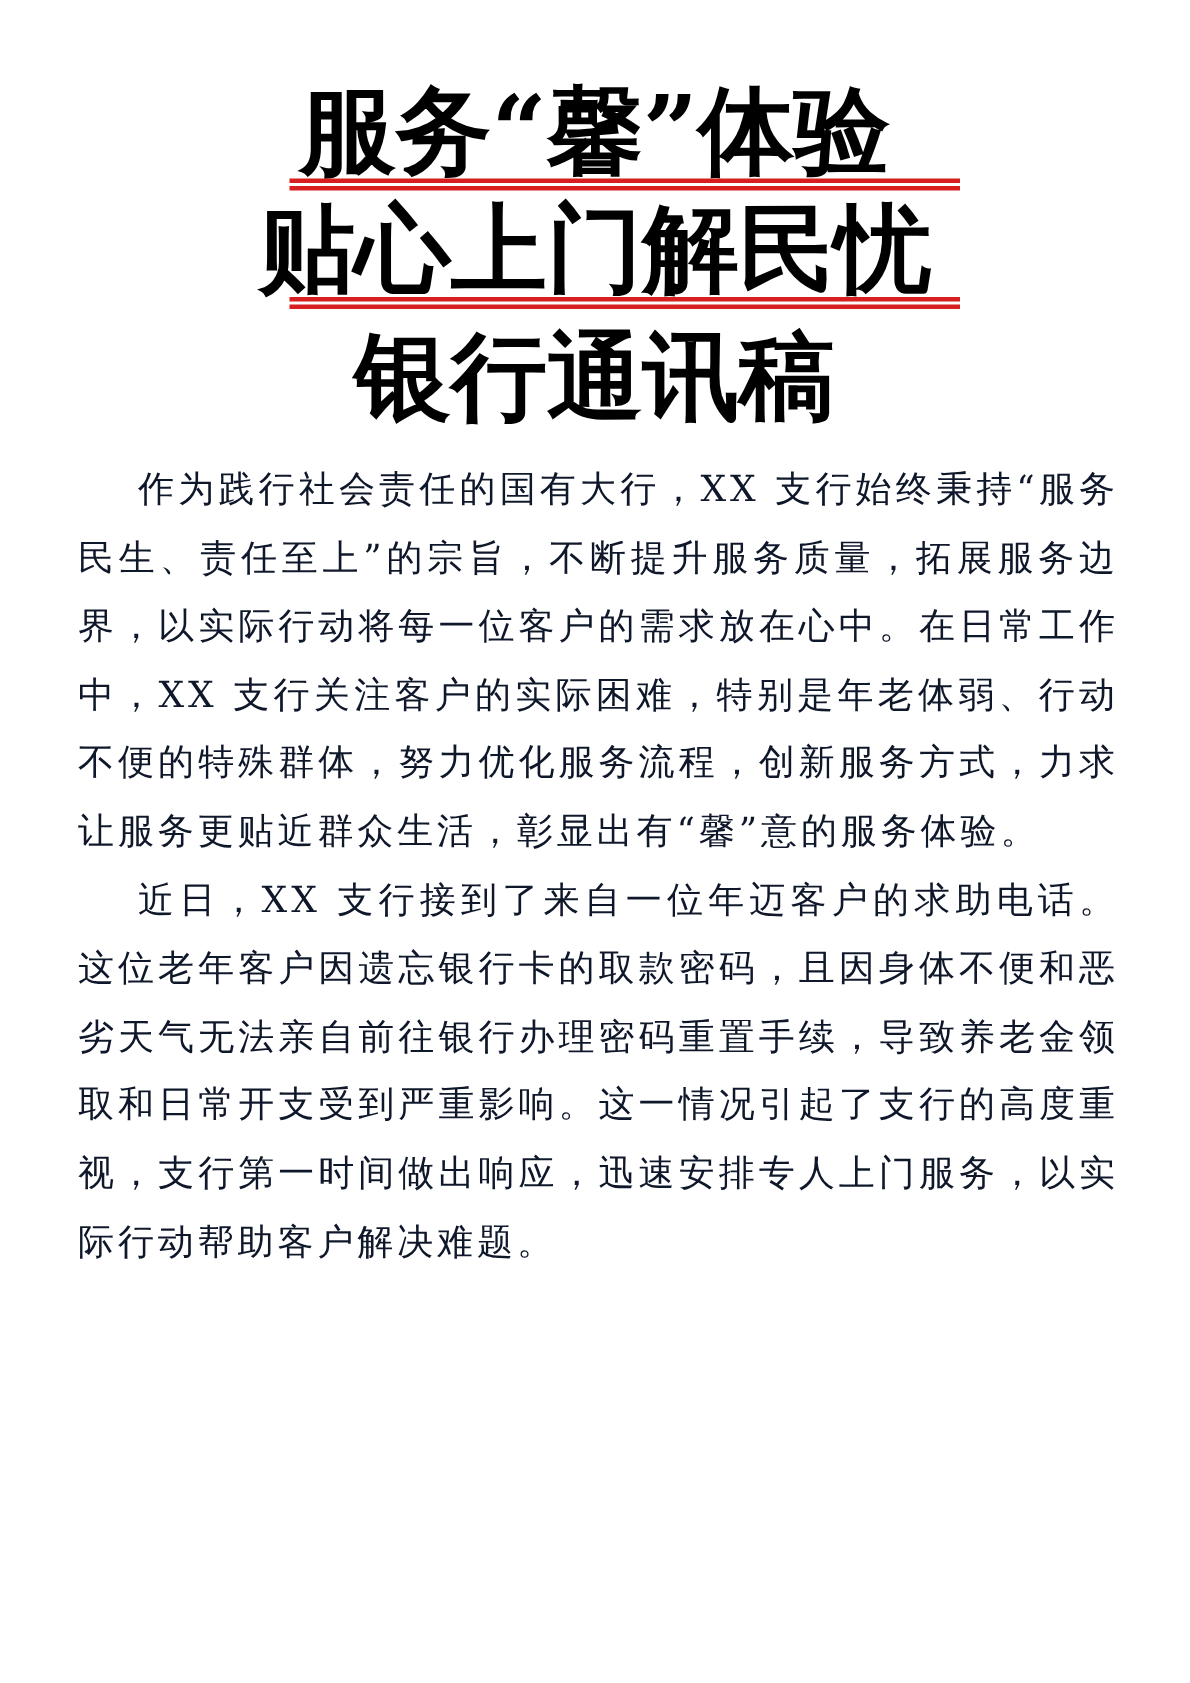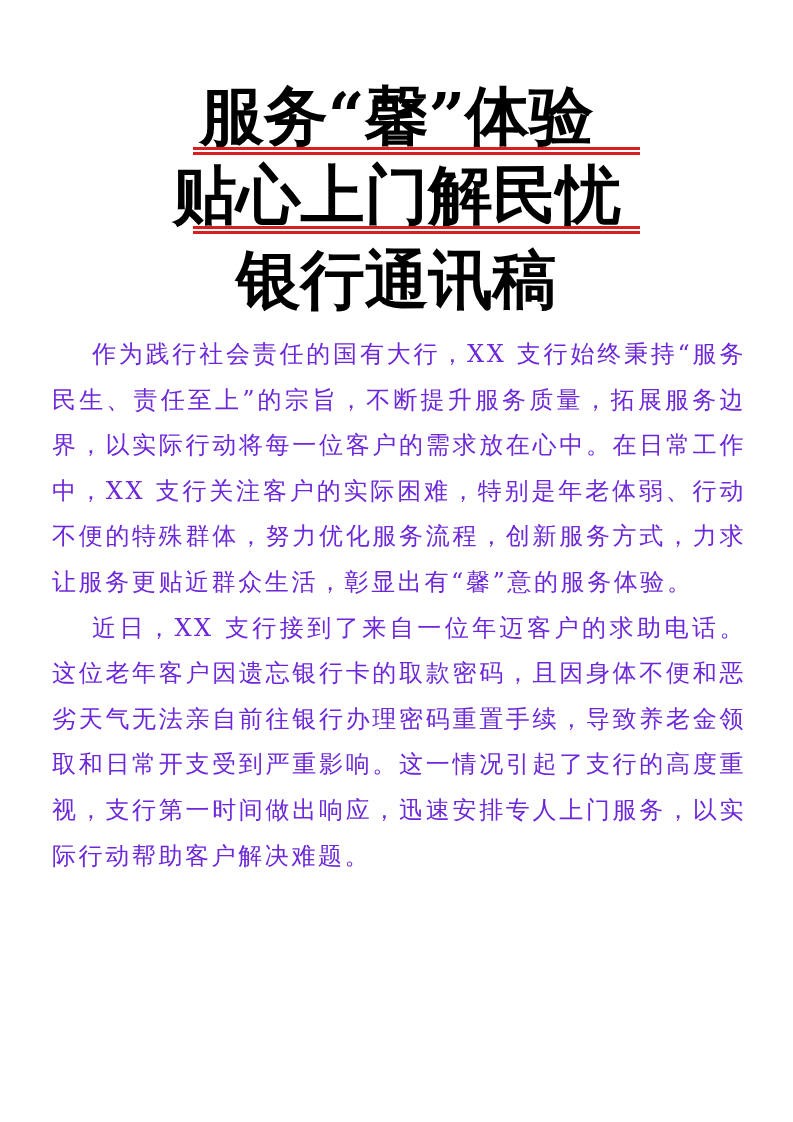--- a/index.html
+++ b/index.html
@@ -1,17 +1,17 @@
 <!DOCTYPE html>
 <html><head>
 <meta charset="utf-8">
 <style>
   html, body { margin: 0; padding: 0; background: #ffffff; }
   body { width: 793px; height: 1122px; position: relative; overflow: hidden; }
-  .page { position: absolute; left: 0; top: 0; width: 793px; height: 1064px; background: #ffffff; margin-top: 28px; }
+  .page { position: absolute; left: 0; top: 0; width: 793px; height: 1064px; background: #ffffff; }
   .title {
     position: absolute;
     left: 0; width: 793px;
     text-align: center;
     font-family: "DejaVu Serif", "Liberation Serif", serif;
     font-weight: bold;
     font-size: 64px;
     line-height: 76px;
     color: #000;
     letter-spacing: 0px;
@@ -23,21 +23,21 @@
   .uline {
     position: absolute;
     left: 193px; width: 447px; height: 3px;
     background: #d81e1e;
   }
   .body-text {
     position: absolute;
     left: 52px; width: 694px;
     font-family: "DejaVu Serif", "Liberation Serif", serif;
     font-size: 24px;
-    color: #6d28d9;
+    color: #0f172a;
     line-height: 45.6px;
     text-align: justify;
     text-align-last: left;
     letter-spacing: 2.6px;
   }
   .para { margin: 0; text-indent: 40px; }
   .heading {
     position: absolute;
     left: 88px;
     top: 862px;

